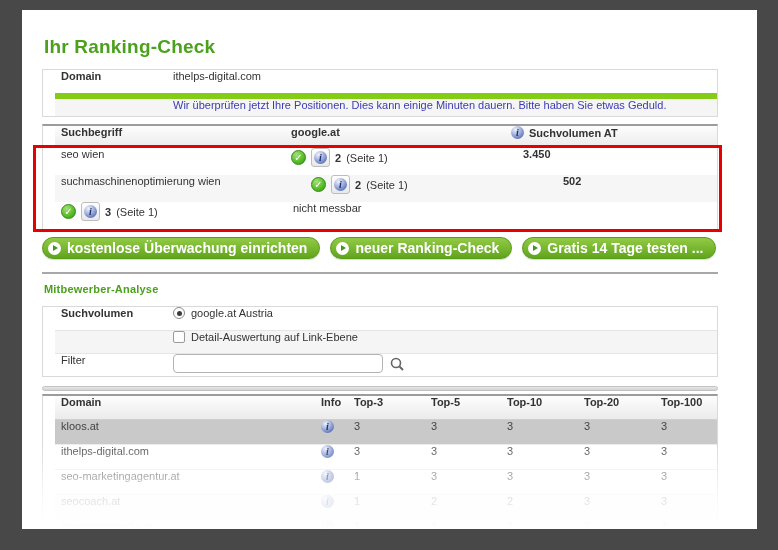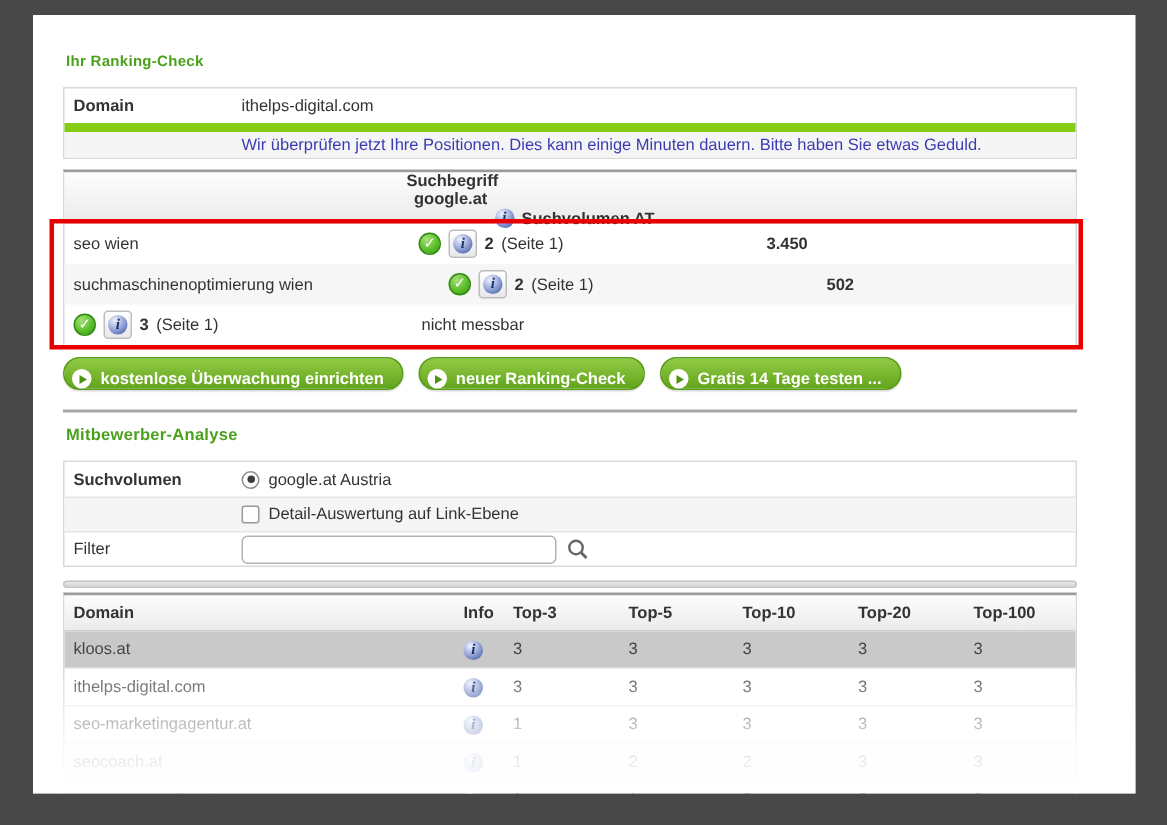--- a/index.html
+++ b/index.html
@@ -10,44 +10,44 @@
     font-size:11px; color:#333;
     position:relative; overflow:hidden;
   }
   .card {
     position:absolute; left:22px; top:10px; width:735px; height:519px;
     background:#ffffff; overflow:hidden;
   }
   .content { padding:26px 17px 0 20px; }
 
   h1.section-title {
-    font-size:10px; font-weight:bold; color:#4ba11c;
+    font-size:19px; font-weight:bold; color:#4ba11c;
     margin:0 0 11px 2px; letter-spacing:.2px;
   }
   h2.section-title {
     font-size:11px; font-weight:bold; color:#4ba11c;
     margin:9px 0 11px 2px; letter-spacing:.2px;
   }
 
   
   .box { border:1px solid #d9d9d9; width:676px; }
-  .frow { display:flex; align-items:center; }
+  .frow { display:flex; align-items:flex-start;margin-left:12px; }
 
   
   .t1-row { height:23px; }
   .t1-row + .t1-row { border-top:6px solid #84cc16; }
   .t1-row.alt { background:#f5f5f5; }
   .t1-label { width:118px; padding-left:6px; font-weight:bold; }
   .t1-value { flex:1; }
   .status-msg { color:#3b3bb4; }
   .t1-wrap { margin-bottom:7px; }
 
   
   .rank-table { border-top:2px solid #9c9c9c; }
-  .rank-head { height:34px; background:linear-gradient(#fdfdfd,#ebebeb); border-bottom:1px solid #cfcfcf; font-weight:bold;flex-direction:column; }
+  .rank-head { height:22px; background:linear-gradient(#fdfdfd,#ebebeb); border-bottom:1px solid #cfcfcf; font-weight:bold; }
   .col-kw { width:230px; padding-left:6px; }
   .col-pos { width:220px; padding-left:6px; display:flex; align-items:center; gap:5px; }
   .col-vol { flex:1; padding-left:18px; }
   .rank-rows { position:relative; }
   .rank-row { height:27px; }
   .rank-row.alt { background:#f6f6f6;gap:20px; }
   .red-annotation {
     position:absolute; top:-3px; left:-10px; right:-5px; bottom:-3px;
     border:3px solid #e80000; pointer-events:none; z-index:5;
   }
@@ -69,25 +69,25 @@
     background:radial-gradient(circle at 35% 28%, #eef2fc 0%, #a5b4de 40%, #5d74b9 78%, #43569a 100%);
     color:#1d2f6e; font-family:"Liberation Serif",serif; font-style:italic; font-weight:bold;
     font-size:10px; line-height:13px; text-align:center;
   }
   .pos-num { font-weight:bold; }
   .vol-bold { font-weight:bold; }
 
   
   .btn-row { display:flex; gap:10px; margin:7px 0 0 0; }
   .green-btn {
-    display:flex; align-items:flex-end; gap:6px;
+    display:flex; align-items:center; gap:6px;
     height:22px; padding:0 12px 0 5px;
     background:linear-gradient(#93ca45,#61a51c);
     border:1px solid #579c17; border-radius:11px;
-    color:#fff; font-weight:bold; font-size:11px; cursor:pointer;
+    color:#fff; font-weight:bold; font-size:14px; cursor:pointer;
     box-shadow:0 1px 1px rgba(0,0,0,.15);
   }
   .btn-play-icon {
     width:13px; height:13px; border-radius:50%; background:#fff; flex:0 0 auto; position:relative;
   }
   .btn-play-icon::before {
     content:""; position:absolute; left:5px; top:3.5px;
     border-left:5px solid #4e9413; border-top:3px solid transparent; border-bottom:3px solid transparent;
   }
 

